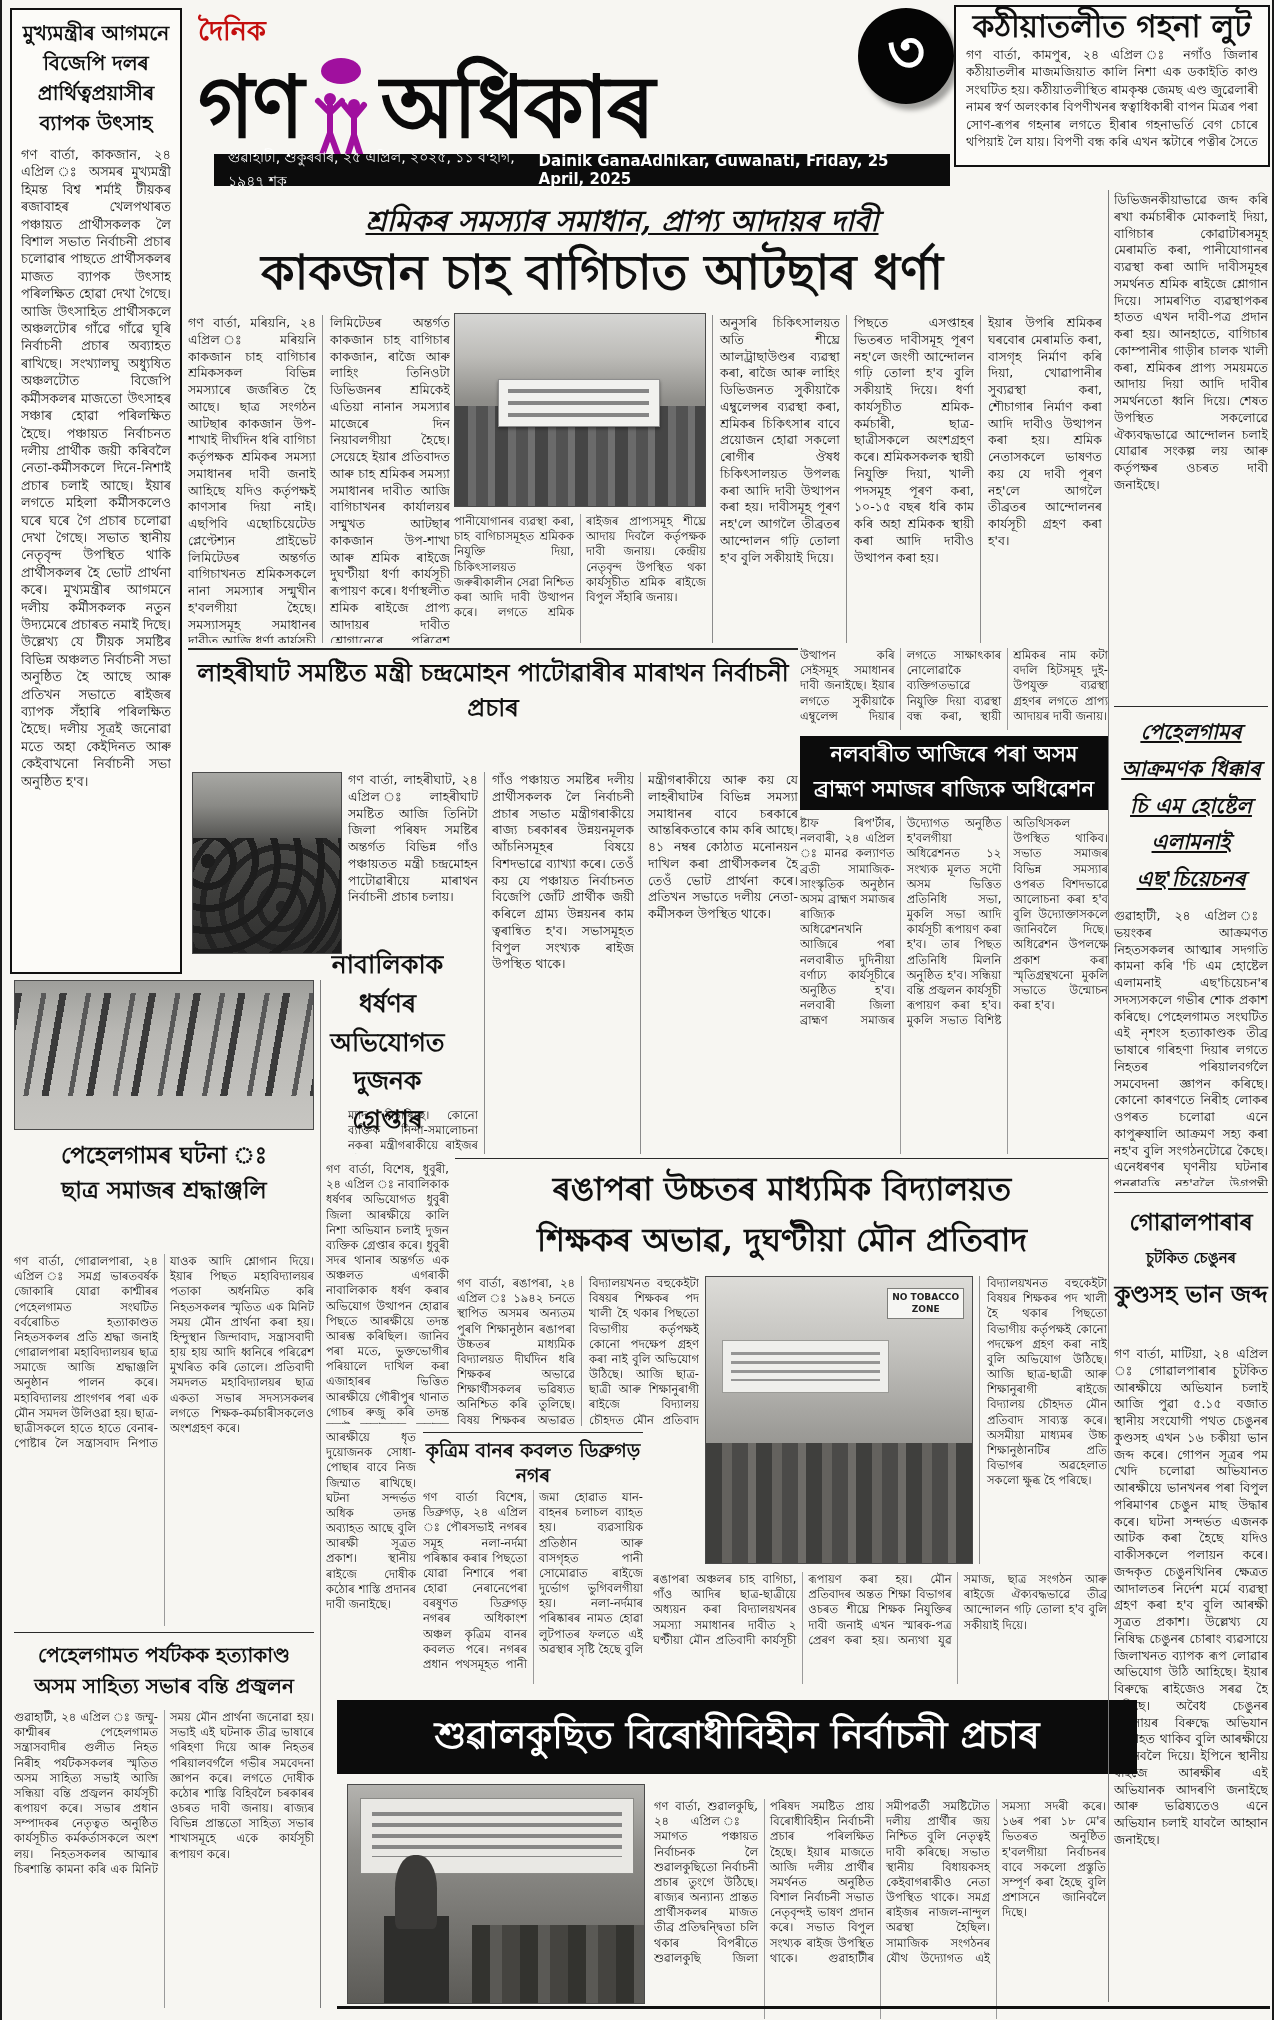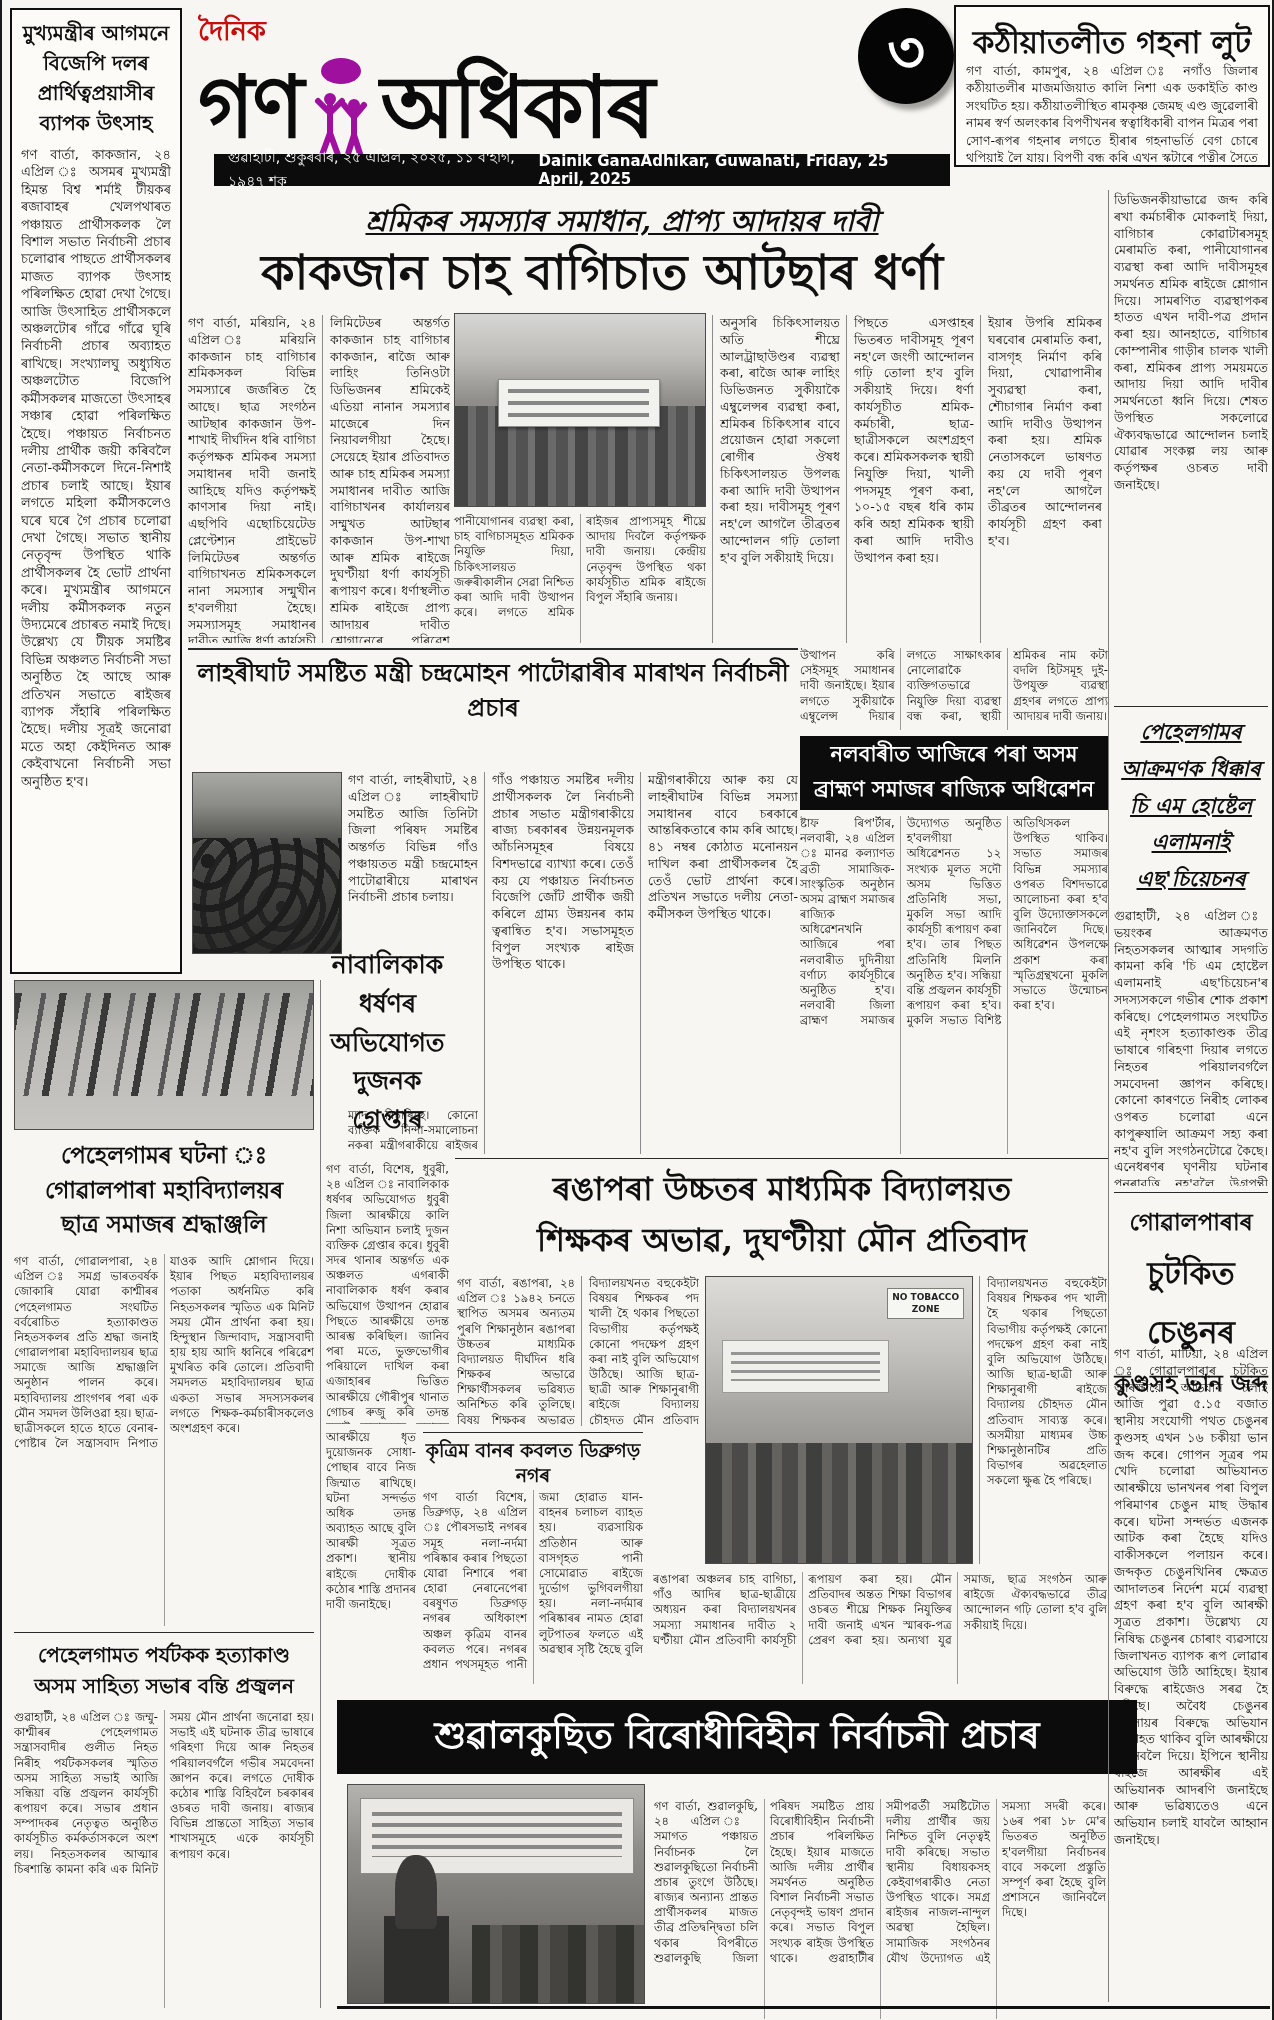--- a/index.html
+++ b/index.html
@@ -88,21 +88,21 @@
   </div>
   <div class="abs page-circle" style="left:856px;top:8px;width:96px;height:96px;">
     <span>৩</span>
   </div>
 
   <div class="abs datebar" style="left:212px;top:154px;width:736px;height:32px;">
     <span style="font-size:14px;">গুৱাহাটী, শুকুৰবাৰ, ২৫ এপ্ৰিল, ২০২৫, ১১ ব'হাগ, ১৯৪৭ শক</span>
     <span style="font-size:15px;font-weight:bold;">Dainik GanaAdhikar, Guwahati, Friday, 25 April, 2025</span>
   </div>
 
-  <div class="abs box" style="left:952px;top:5px;width:316px;height:162px;padding:16px 10px;">
+  <div class="abs box" style="left:952px;top:5px;width:316px;height:162px;padding:0 10px;">
     <div class="hl" style="font-size:31px;line-height:1.25;">কঠীয়াতলীত গহনা লুট</div>
     <div class="just" style="font-size:12.5px;line-height:1.4;height:100px;">গণ বাৰ্তা, কামপুৰ, ২৪ এপ্ৰিল ঃ নগাঁও জিলাৰ কঠীয়াতলীৰ মাজমজিয়াত কালি নিশা এক ডকাইতি কাণ্ড সংঘটিত হয়। কঠীয়াতলীস্থিত ৰামকৃষ্ণ জেমছ এণ্ড জুৱেলাৰী নামৰ স্বৰ্ণ অলংকাৰ বিপণীখনৰ স্বত্বাধিকাৰী বাপন মিত্ৰৰ পৰা সোণ-ৰূপৰ গহনাৰ লগতে হীৰাৰ গহনাভৰ্তি বেগ চোৰে থপিয়াই লৈ যায়। বিপণী বন্ধ কৰি এখন স্কুটাৰে পত্নীৰ সৈতে ঘৰলৈ গৈ থকা সময়ত পিছ ফালৰ পৰা এখন বাইকত অহা দুৰ্বৃত্তই বেগটো কাঢ়ি লৈ পলায়ন কৰে।</div>
   </div>
 
   <div class="abs kicker" style="left:250px;top:198px;width:740px;height:42px;text-align:center;font-size:29px;">শ্ৰমিকৰ সমস্যাৰ সমাধান, প্ৰাপ্য আদায়ৰ দাবী</div>
   <div class="abs hl" style="left:195px;top:244px;width:810px;height:62px;font-size:48px;line-height:1.2;">কাকজান চাহ বাগিচাত আটছাৰ ধৰ্ণা</div>
 
   <div class="abs just bsm" style="left:186px;top:315px;width:128px;height:328px;">গণ বাৰ্তা, মৰিয়নি, ২৪ এপ্ৰিল ঃ মৰিয়নি কাকজান চাহ বাগিচাৰ শ্ৰমিকসকল বিভিন্ন সমস্যাৰে জৰ্জৰিত হৈ আছে। ছাত্ৰ সংগঠন আটছাৰ কাকজান উপ-শাখাই দীৰ্ঘদিন ধৰি বাগিচা কৰ্তৃপক্ষক শ্ৰমিকৰ সমস্যা সমাধানৰ দাবী জনাই আহিছে যদিও কৰ্তৃপক্ষই কাণসাৰ দিয়া নাই। এছপিবি এছোচিয়েটেড প্লেণ্টেশ্যন প্ৰাইভেট লিমিটেডৰ অন্তৰ্গত বাগিচাখনত শ্ৰমিকসকলে নানা সমস্যাৰ সন্মুখীন হ'বলগীয়া হৈছে। সমস্যাসমূহ সমাধানৰ দাবীত আজি ধৰ্ণা কাৰ্যসূচী ৰূপায়ণ কৰা হয়।</div>
   <div class="abs just bsm rule-l" style="left:320px;top:315px;width:128px;height:328px;">লিমিটেডৰ অন্তৰ্গত কাকজান চাহ বাগিচাৰ কাকজান, ৰাজৈ আৰু লাহিং তিনিওটা ডিভিজনৰ শ্ৰমিকেই এতিয়া নানান সমস্যাৰ মাজেৰে দিন নিয়াবলগীয়া হৈছে। সেয়েহে ইয়াৰ প্ৰতিবাদত আৰু চাহ শ্ৰমিকৰ সমস্যা সমাধানৰ দাবীত আজি বাগিচাখনৰ কাৰ্যালয়ৰ সম্মুখত আটছাৰ কাকজান উপ-শাখা আৰু শ্ৰমিক ৰাইজে দুঘণ্টীয়া ধৰ্ণা কাৰ্যসূচী ৰূপায়ণ কৰে। ধৰ্ণাস্থলীত শ্ৰমিক ৰাইজে প্ৰাপ্য আদায়ৰ দাবীত শ্লোগানেৰে পৰিৱেশ উত্তাল কৰি তোলে।</div>
 
@@ -144,31 +144,30 @@
   </div>
   <div class="abs just bxs cols3" style="left:798px;top:816px;width:308px;height:338px;">ষ্টাফ ৰিপ'ৰ্টাৰ, নলবাৰী, ২৪ এপ্ৰিল ঃ মানৱ কল্যাণত ব্ৰতী সামাজিক-সাংস্কৃতিক অনুষ্ঠান অসম ব্ৰাহ্মণ সমাজৰ ৰাজ্যিক অধিৱেশনখনি আজিৰে পৰা নলবাৰীত দুদিনীয়া বৰ্ণাঢ্য কাৰ্যসূচীৰে অনুষ্ঠিত হ'ব। নলবাৰী জিলা ব্ৰাহ্মণ সমাজৰ উদ্যোগত অনুষ্ঠিত হ'বলগীয়া অধিৱেশনত ১২ সংখ্যক মূলত সদৌ অসম ভিত্তিত প্ৰতিনিধি সভা, মুকলি সভা আদি কাৰ্যসূচী ৰূপায়ণ কৰা হ'ব। তাৰ পিছত প্ৰতিনিধি মিলনি অনুষ্ঠিত হ'ব। সন্ধিয়া বন্তি প্ৰজ্বলন কাৰ্যসূচী ৰূপায়ণ কৰা হ'ব। মুকলি সভাত বিশিষ্ট অতিথিসকল উপস্থিত থাকিব। সভাত সমাজৰ বিভিন্ন সমস্যাৰ ওপৰত বিশদভাৱে আলোচনা কৰা হ'ব বুলি উদ্যোক্তাসকলে জানিবলৈ দিছে। অধিৱেশন উপলক্ষে প্ৰকাশ কৰা স্মৃতিগ্ৰন্থখনো মুকলি সভাতে উন্মোচন কৰা হ'ব।</div>
 
   <div class="abs hline" style="left:1112px;top:706px;width:154px;height:1px;"></div>
   <div class="abs hl" style="left:1112px;top:714px;width:154px;height:188px;font-size:21px;line-height:1.75;font-style:italic;text-decoration:underline;">পেহেলগামৰ আক্ৰমণক ধিক্কাৰ চি এম হোষ্টেল এলামনাই এছ'চিয়েচনৰ</div>
   <div class="abs just bsm" style="left:1112px;top:908px;width:154px;height:278px;">গুৱাহাটী, ২৪ এপ্ৰিল ঃ ভয়ংকৰ আক্ৰমণত নিহতসকলৰ আত্মাৰ সদগতি কামনা কৰি 'চি এম হোষ্টেল এলামনাই এছ'চিয়েচন'ৰ সদস্যসকলে গভীৰ শোক প্ৰকাশ কৰিছে। পেহেলগামত সংঘটিত এই নৃশংস হত্যাকাণ্ডক তীব্ৰ ভাষাৰে গৰিহণা দিয়াৰ লগতে নিহতৰ পৰিয়ালবৰ্গলৈ সমবেদনা জ্ঞাপন কৰিছে। কোনো কাৰণতে নিৰীহ লোকৰ ওপৰত চলোৱা এনে কাপুৰুষালি আক্ৰমণ সহ্য কৰা নহ'ব বুলি সংগঠনটোৱে কৈছে। এনেধৰণৰ ঘৃণনীয় ঘটনাৰ পুনৰাবৃত্তি নহ'বলৈ উগ্ৰপন্থী কাৰ্যকলাপ কঠোৰ হাতেৰে দমন কৰিবলৈ চৰকাৰক দাবী জনাইছে।</div>
 
   <div class="abs hline" style="left:1112px;top:1192px;width:154px;height:1px;"></div>
   <div class="abs" style="left:1112px;top:1200px;width:154px;height:138px;">
     <div class="hl" style="font-size:23px;line-height:1.9;">গোৱালপাৰাৰ</div>
-    <div class="hl" style="font-size:31px;line-height:1.9;">চুটকিত চেঙুনৰ</div>
+    <div class="hl" style="font-size:15px;line-height:1.9;">চুটকিত চেঙুনৰ</div>
     <div class="hl" style="font-size:23px;line-height:1.9;">কুণ্ডসহ ভান জব্দ</div>
   </div>
   <div class="abs just bsm" style="left:1112px;top:1346px;width:154px;height:654px;">গণ বাৰ্তা, মাটিয়া, ২৪ এপ্ৰিল ঃ গোৱালপাৰাৰ চুটকিত আৰক্ষীয়ে অভিযান চলাই আজি পুৱা ৫.১৫ বজাত স্থানীয় সংযোগী পথত চেঙুনৰ কুণ্ডসহ এখন ১৬ চকীয়া ভান জব্দ কৰে। গোপন সূত্ৰৰ পম খেদি চলোৱা অভিযানত আৰক্ষীয়ে ভানখনৰ পৰা বিপুল পৰিমাণৰ চেঙুন মাছ উদ্ধাৰ কৰে। ঘটনা সন্দৰ্ভত এজনক আটক কৰা হৈছে যদিও বাকীসকলে পলায়ন কৰে। জব্দকৃত চেঙুনখিনিৰ ক্ষেত্ৰত আদালতৰ নিৰ্দেশ মৰ্মে ব্যৱস্থা গ্ৰহণ কৰা হ'ব বুলি আৰক্ষী সূত্ৰত প্ৰকাশ। উল্লেখ্য যে নিষিদ্ধ চেঙুনৰ চোৰাং ব্যৱসায়ে জিলাখনত ব্যাপক ৰূপ লোৱাৰ অভিযোগ উঠি আহিছে। ইয়াৰ বিৰুদ্ধে ৰাইজেও সৰৱ হৈ পৰিছে। অবৈধ চেঙুনৰ ব্যৱসায়ৰ বিৰুদ্ধে অভিযান অব্যাহত থাকিব বুলি আৰক্ষীয়ে জানিবলৈ দিয়ে। ইপিনে স্থানীয় ৰাইজে আৰক্ষীৰ এই অভিযানক আদৰণি জনাইছে আৰু ভৱিষ্যতেও এনে অভিযান চলাই যাবলৈ আহ্বান জনাইছে।</div>
 
   <div class="photo ph-road" style="left:12px;top:980px;width:300px;height:150px;">
     <div class="legs"></div>
   </div>
   <div class="abs" style="left:12px;top:1138px;width:300px;height:108px;">
     <div class="hl" style="font-size:23px;line-height:1.5;">পেহেলগামৰ ঘটনা ঃ</div>
-    <div class="hl" style="font-size:23px;line-height:1.5;">গোৱালপাৰা মহাবিদ্যালয়ৰ</div>
     <div class="hl" style="font-size:23px;line-height:1.5;">ছাত্ৰ সমাজৰ শ্ৰদ্ধাঞ্জলি</div>
   </div>
   <div class="abs just bxs cols2" style="left:12px;top:1254px;width:300px;height:372px;">গণ বাৰ্তা, গোৱালপাৰা, ২৪ এপ্ৰিল ঃ সমগ্ৰ ভাৰতবৰ্ষক জোকাৰি যোৱা কাশ্মীৰৰ পেহেলগামত সংঘটিত বৰ্বৰোচিত হত্যাকাণ্ডত নিহতসকলৰ প্ৰতি শ্ৰদ্ধা জনাই গোৱালপাৰা মহাবিদ্যালয়ৰ ছাত্ৰ সমাজে আজি শ্ৰদ্ধাঞ্জলি অনুষ্ঠান পালন কৰে। মহাবিদ্যালয় প্ৰাংগণৰ পৰা এক মৌন সমদল উলিওৱা হয়। ছাত্ৰ-ছাত্ৰীসকলে হাতে হাতে বেনাৰ-পোষ্টাৰ লৈ সন্ত্ৰাসবাদ নিপাত যাওক আদি শ্লোগান দিয়ে। ইয়াৰ পিছত মহাবিদ্যালয়ৰ পতাকা অৰ্ধনমিত কৰি নিহতসকলৰ স্মৃতিত এক মিনিট সময় মৌন প্ৰাৰ্থনা কৰা হয়। হিন্দুস্থান জিন্দাবাদ, সন্ত্ৰাসবাদী হায় হায় আদি ধ্বনিৰে পৰিৱেশ মুখৰিত কৰি তোলে। প্ৰতিবাদী সমদলত মহাবিদ্যালয়ৰ ছাত্ৰ একতা সভাৰ সদস্যসকলৰ লগতে শিক্ষক-কৰ্মচাৰীসকলেও অংশগ্ৰহণ কৰে।</div>
 
   <div class="abs hline" style="left:12px;top:1632px;width:300px;height:1px;"></div>
   <div class="abs" style="left:12px;top:1640px;width:300px;height:64px;">
     <div class="hl" style="font-size:20px;line-height:1.55;">পেহেলগামত পৰ্যটকক হত্যাকাণ্ড</div>
     <div class="hl" style="font-size:20px;line-height:1.55;">অসম সাহিত্য সভাৰ বন্তি প্ৰজ্বলন</div>
   </div>
   <div class="abs just bxs cols2" style="left:12px;top:1710px;width:300px;height:298px;">গুৱাহাটী, ২৪ এপ্ৰিল ঃ জম্মু-কাশ্মীৰৰ পেহেলগামত সন্ত্ৰাসবাদীৰ গুলীত নিহত নিৰীহ পৰ্যটকসকলৰ স্মৃতিত অসম সাহিত্য সভাই আজি সন্ধিয়া বন্তি প্ৰজ্বলন কাৰ্যসূচী ৰূপায়ণ কৰে। সভাৰ প্ৰধান সম্পাদকৰ নেতৃত্বত অনুষ্ঠিত কাৰ্যসূচীত কৰ্মকৰ্তাসকলে অংশ লয়। নিহতসকলৰ আত্মাৰ চিৰশান্তি কামনা কৰি এক মিনিট সময় মৌন প্ৰাৰ্থনা জনোৱা হয়। সভাই এই ঘটনাক তীব্ৰ ভাষাৰে গৰিহণা দিয়ে আৰু নিহতৰ পৰিয়ালবৰ্গলৈ গভীৰ সমবেদনা জ্ঞাপন কৰে। লগতে দোষীক কঠোৰ শাস্তি বিহিবলৈ চৰকাৰৰ ওচৰত দাবী জনায়। ৰাজ্যৰ বিভিন্ন প্ৰান্ততো সাহিত্য সভাৰ শাখাসমূহে একে কাৰ্যসূচী ৰূপায়ণ কৰে।</div>

